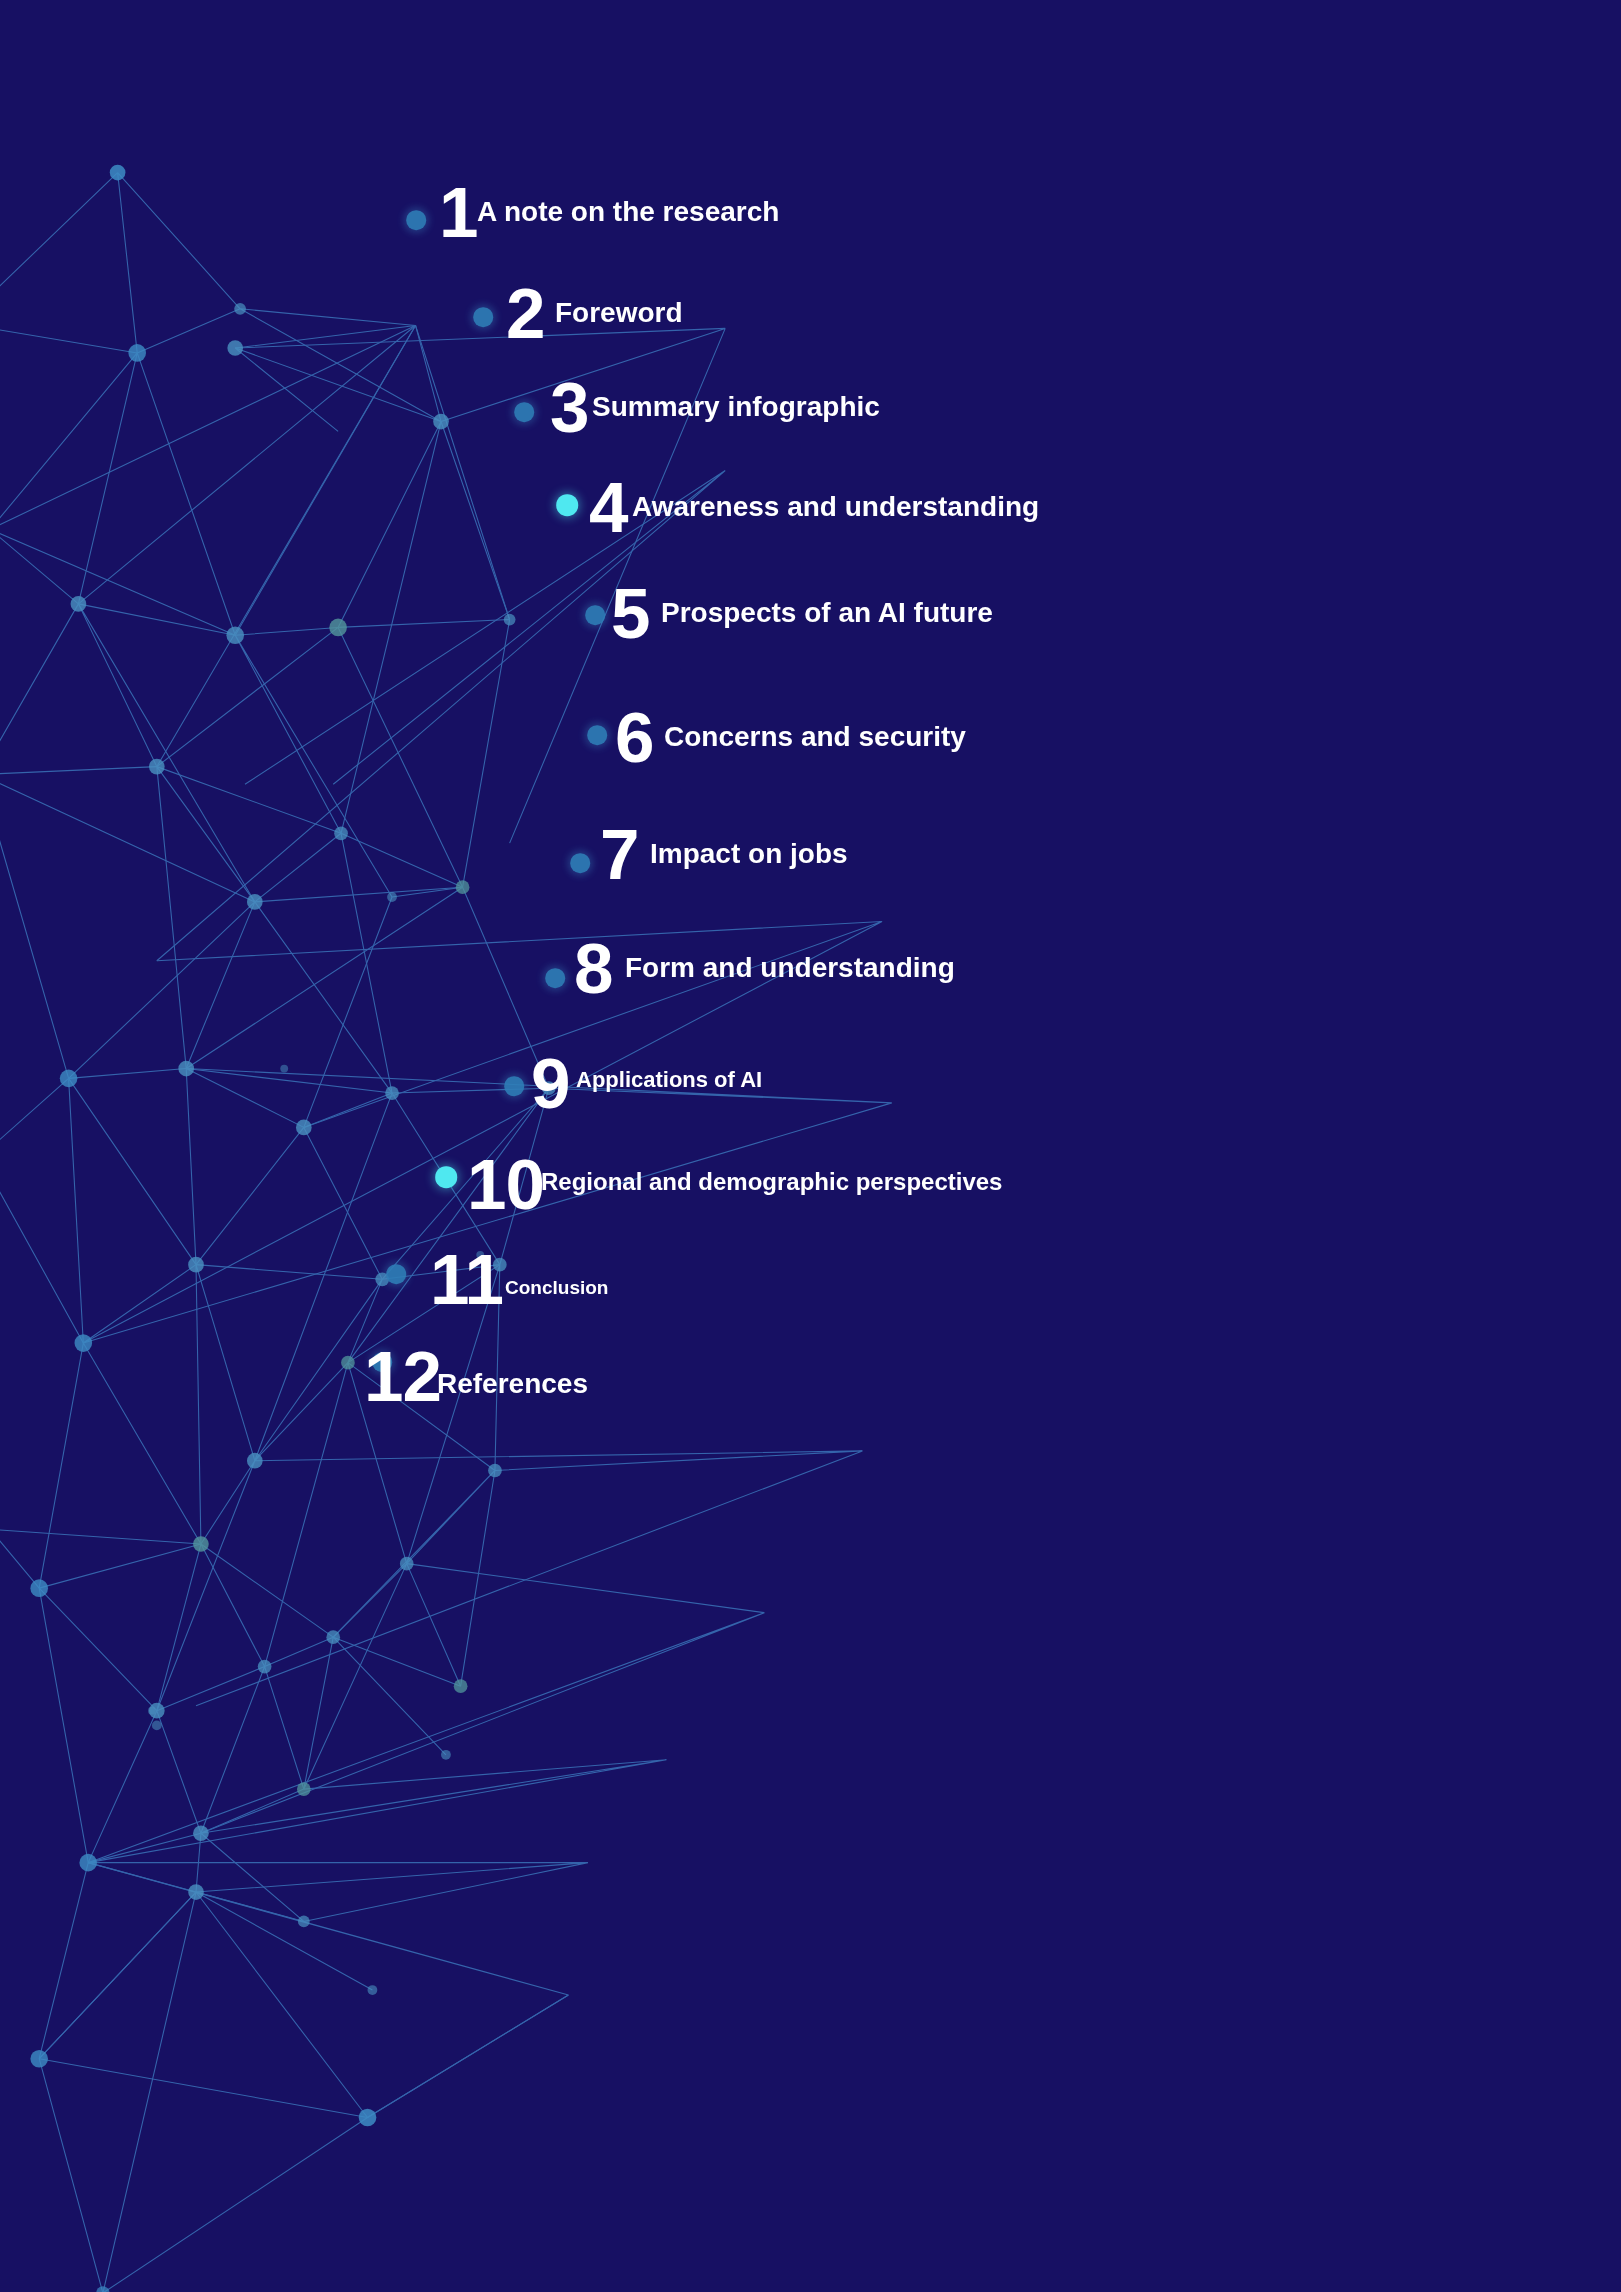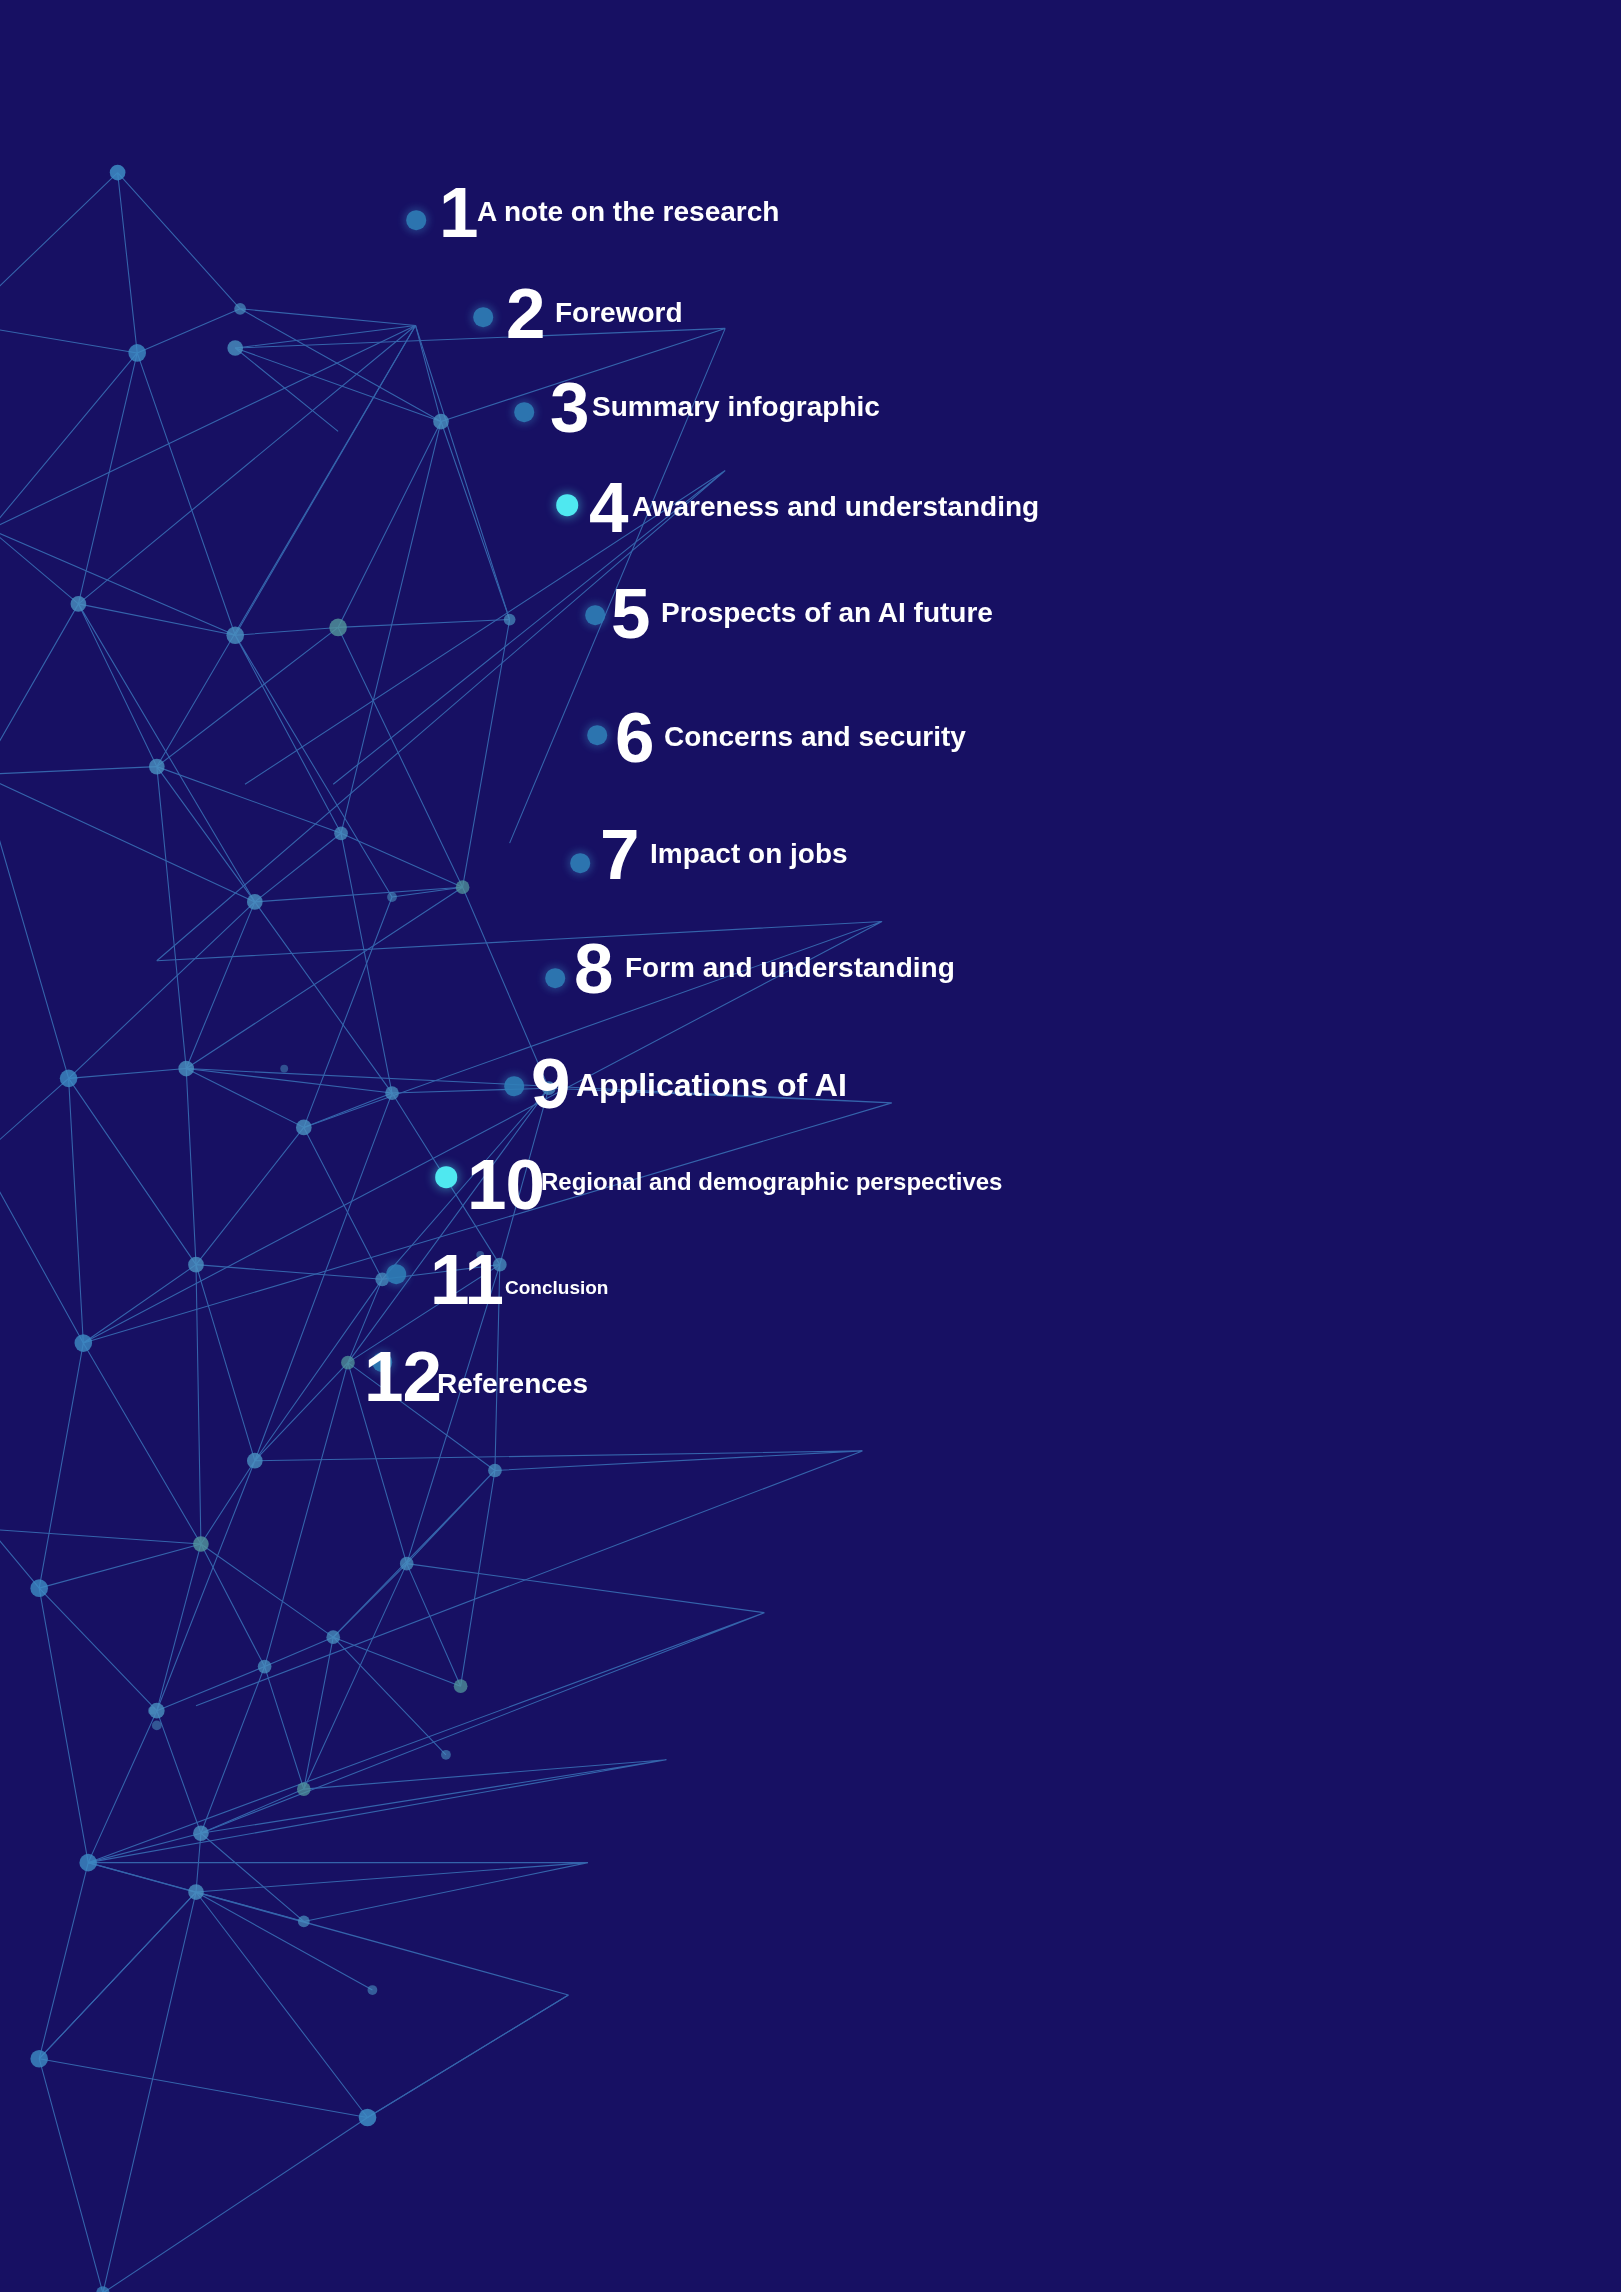--- a/index.html
+++ b/index.html
@@ -228,21 +228,21 @@
         <span class="entry-label" style="position: absolute; left: 650px; top: 27.4px; font-size: 28px;">Impact on jobs</span>
       </div>
       <div class="entry" style="left: 0px; top: 927px;">
         <span class="entry-dot" style="width: 19.6px; height: 19.6px; left: 555px; top: 51px; background: rgb(47, 127, 184); opacity: 0.9; box-shadow: rgba(60, 140, 196, 0.35) 0px 0px 7.8px 2.9px;"></span>
         <span class="entry-num" style="position: absolute; left: 574px; top: 5.9px; font-size: 71px;">8</span>
         <span class="entry-label" style="position: absolute; left: 625px; top: 27.4px; font-size: 28px;">Form and understanding</span>
       </div>
       <div class="entry" style="left: 0px; top: 1042px;">
         <span class="entry-dot" style="width: 19.6px; height: 19.6px; left: 514px; top: 44px; background: rgb(47, 127, 184); opacity: 0.9; box-shadow: rgba(60, 140, 196, 0.35) 0px 0px 7.8px 2.9px;"></span>
         <span class="entry-num" style="position: absolute; left: 531px; top: 5.9px; font-size: 71px;">9</span>
-        <span class="entry-label" style="position: absolute; left: 576px; top: 27.4px; font-size: 32px;">Applications of AI</span>
+        <span class="entry-label" style="position: absolute; left: 576px; top: 27.4px; font-size: 22px;">Applications of AI</span>
       </div>
       <div class="entry" style="left: 0px; top: 1143px;">
         <span class="entry-dot" style="width: 21.6px; height: 21.6px; left: 446px; top: 34px; background: rgb(79, 232, 240); box-shadow: rgba(79, 232, 240, 0.4) 0px 0px 9.8px 2px;"></span>
         <span class="entry-num" style="position: absolute; left: 467px; top: 5.9px; font-size: 71px;">10</span>
         <span class="entry-label" style="position: absolute; left: 541px; top: 27.4px; font-size: 24px;">Regional and demographic perspectives</span>
       </div>
       <div class="entry" style="left: 0px; top: 1238px;">
         <span class="entry-dot" style="width: 19.6px; height: 19.6px; left: 396px; top: 36px; background: rgb(47, 127, 184); opacity: 0.9; box-shadow: rgba(60, 140, 196, 0.35) 0px 0px 7.8px 2.9px;"></span>
         <span class="entry-num" style="position: absolute; left: 430px; top: 5.9px; font-size: 71px;">11</span>
         <span class="entry-label" style="position: absolute; left: 505px; top: 40px; font-size: 19px;">Conclusion</span>

